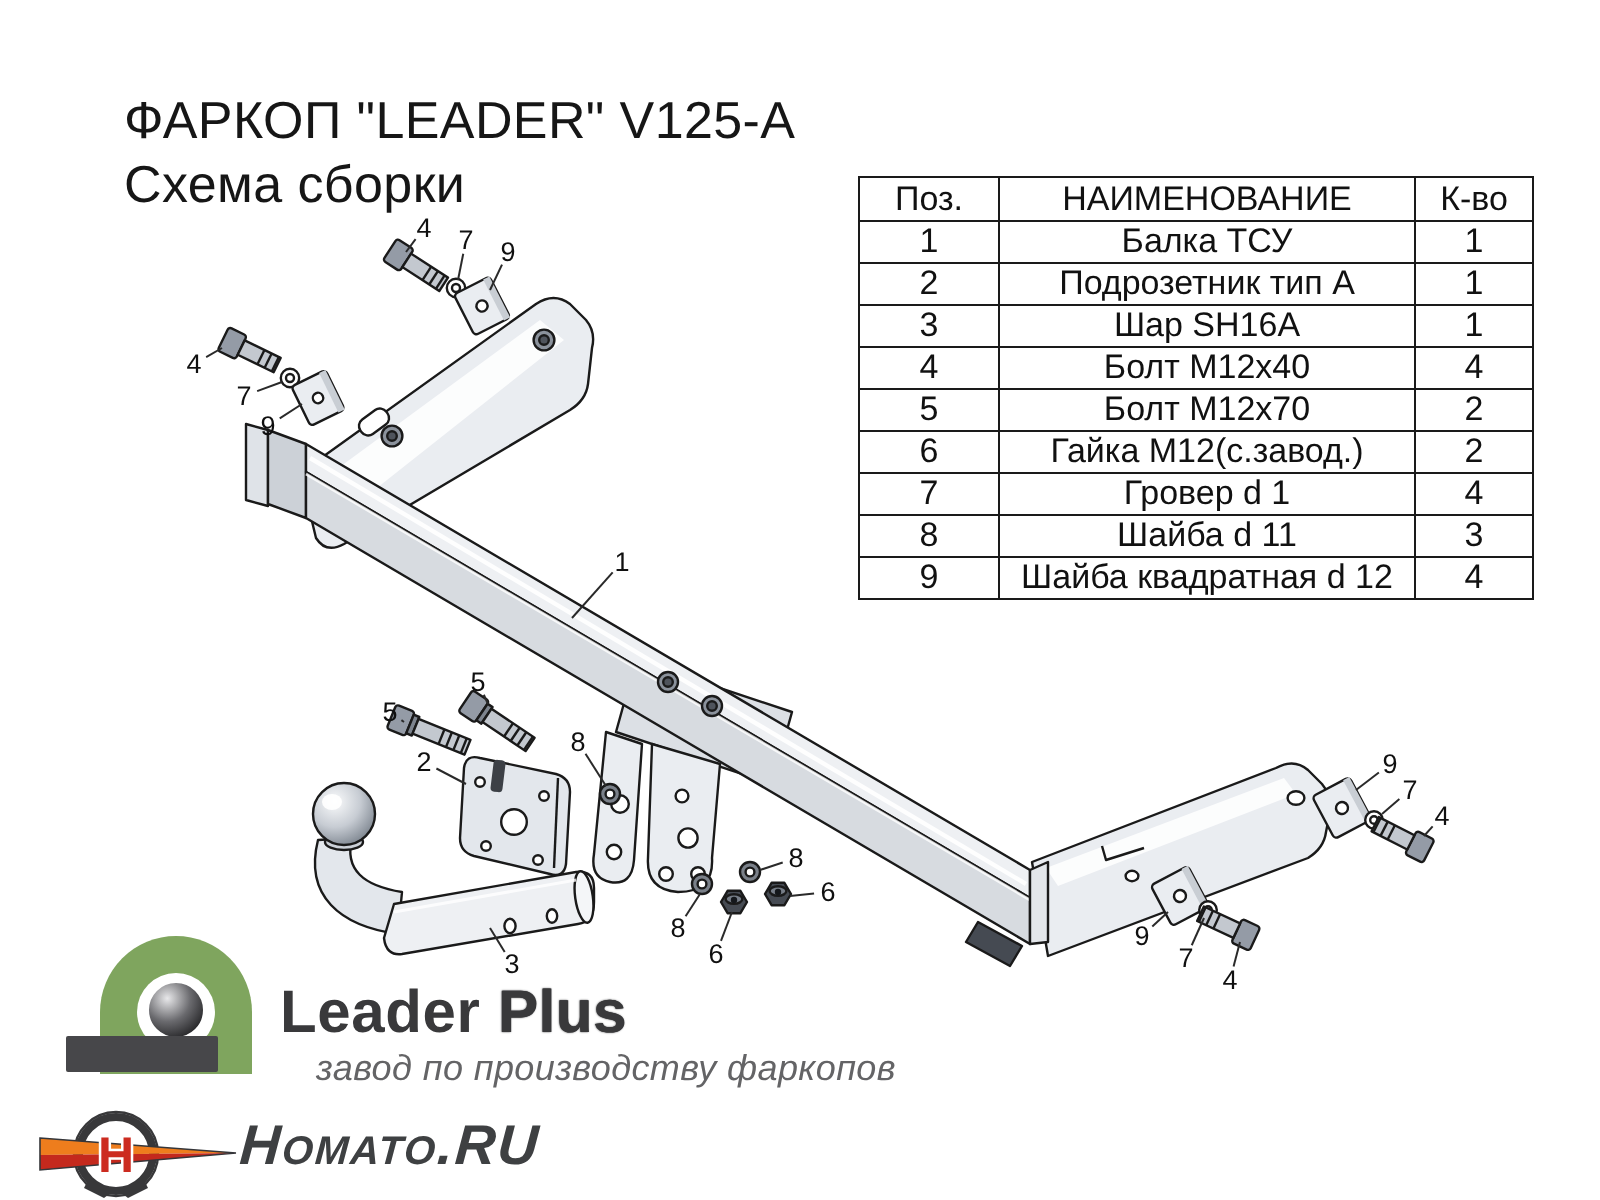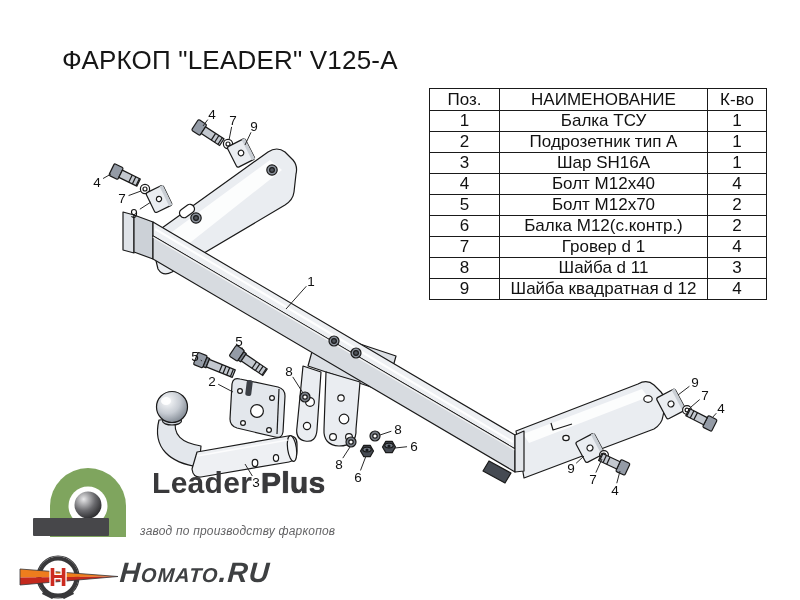--- a/index.html
+++ b/index.html
@@ -14,38 +14,39 @@
   #parts-table th,#parts-table td{border:1px solid #1a1a1a;text-align:center;
                padding:0 2px;overflow:hidden;white-space:nowrap;}
   #parts-table{border:1.5px solid #1a1a1a;}
   #parts-table th{font-weight:normal;height:21px;}
   #parts-table td{height:19px;}
   .col-pos{width:65px;} .col-name{width:203px;} .col-qty{width:54px;}
   
   #drawing{position:absolute;left:0;top:0;}
   
   #leader-logo-icon{position:absolute;left:30px;top:464px;}
-  #leader-logo-text{position:absolute;left:140px;top:468px;font-size:30px;line-height:30px;
-                    color:#39393b;font-weight:bold;letter-spacing:0.3px;margin-left:12px;}
+  #leader-logo-text{position:absolute;left:140px;top:492px;font-size:30px;line-height:30px;
+                    color:#39393b;font-weight:bold;letter-spacing:0.3px;}
   #leader-logo-text .plus{text-shadow:0 0 1px #39393b,0.4px 0 0 #39393b;}
-  #leader-tagline{position:absolute;left:140px;top:524px;font-size:12px;font-style:italic;
+  #leader-tagline{position:absolute;left:158px;top:524px;font-size:18px;font-style:italic;
                   color:#646466;letter-spacing:0.2px;}
   
   #homato-emblem{position:absolute;left:18px;top:548px;}
   #homato-text{position:absolute;left:120px;top:556px;font-size:28px;line-height:34px;
                font-style:italic;font-weight:bold;font-variant:small-caps;
                color:#3e4042;letter-spacing:1px;transform:skewX(-4deg);}
 </style>
 </head>
 <body>
 
 <div id="page">
 
   <div id="title-block">
     <div>ФАРКОП "LEADER" V125-A</div>
+    <div>Схема сборки</div>
   </div>
 
   <table id="parts-table">
     <thead>
       <tr>
         <th class="col-pos">Поз.</th>
         <th class="col-name">НАИМЕНОВАНИЕ</th>
         <th class="col-qty">К-во</th>
       </tr>
     </thead>
@@ -70,21 +71,21 @@
           <td class="col-name">Болт М12х40</td>
           <td class="col-qty">4</td>
         </tr>
         <tr>
           <td class="col-pos">5</td>
           <td class="col-name">Болт М12х70</td>
           <td class="col-qty">2</td>
         </tr>
         <tr>
           <td class="col-pos">6</td>
-          <td class="col-name">Балка М12(с.контр.)</td>
+          <td class="col-name">Гайка М12(с.завод.)</td>
           <td class="col-qty">2</td>
         </tr>
         <tr>
           <td class="col-pos">7</td>
           <td class="col-name">Гровер d 1</td>
           <td class="col-qty">4</td>
         </tr>
         <tr>
           <td class="col-pos">8</td>
           <td class="col-name">Шайба d 11</td>

